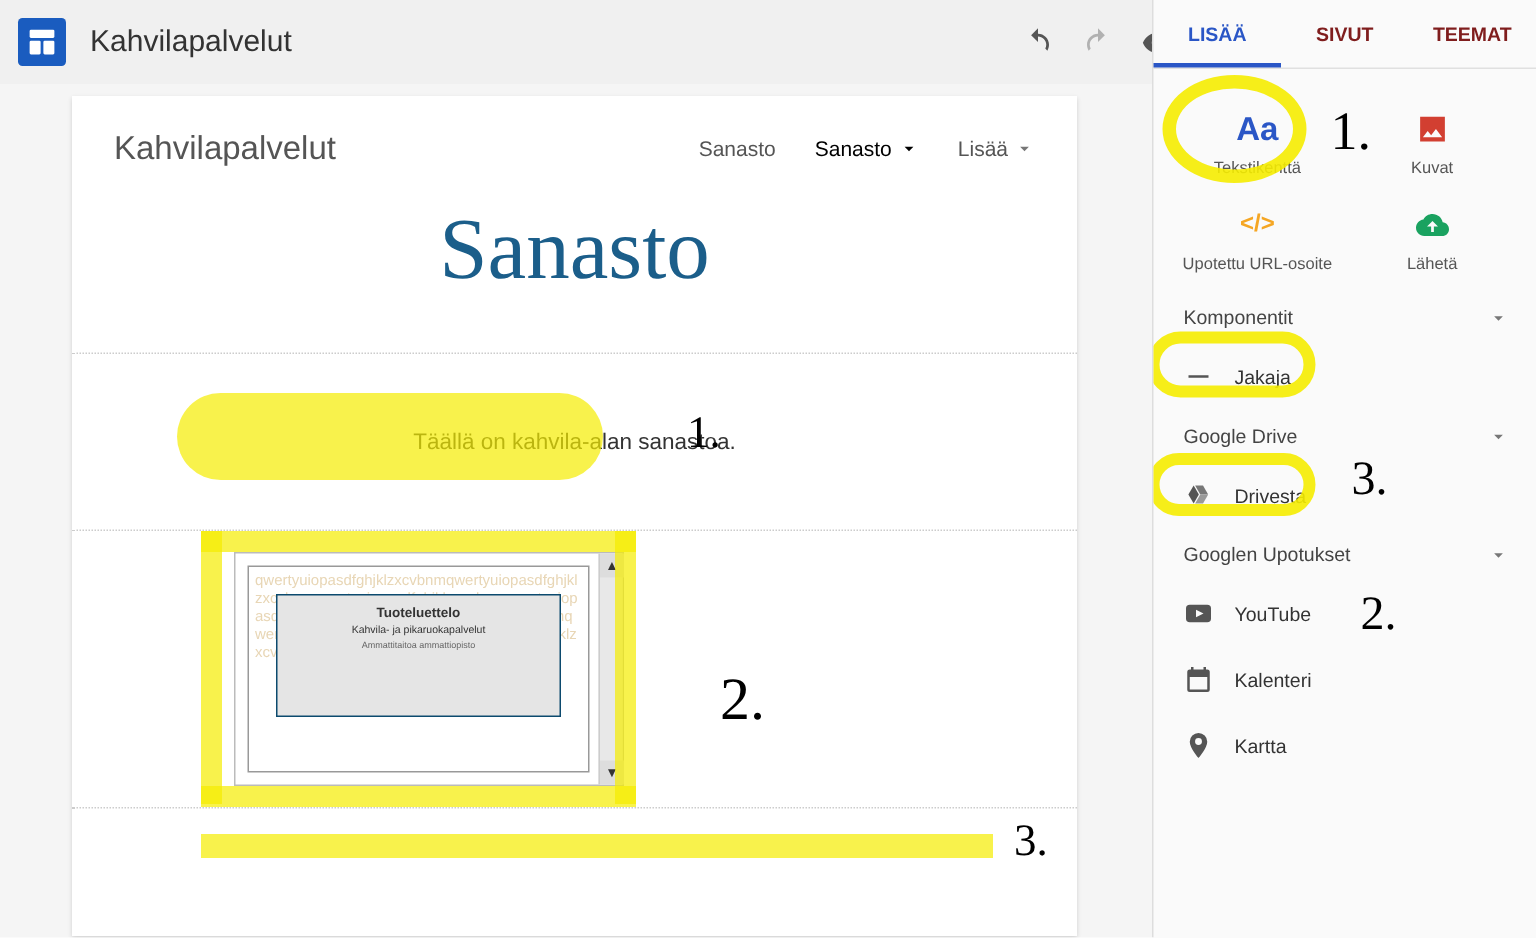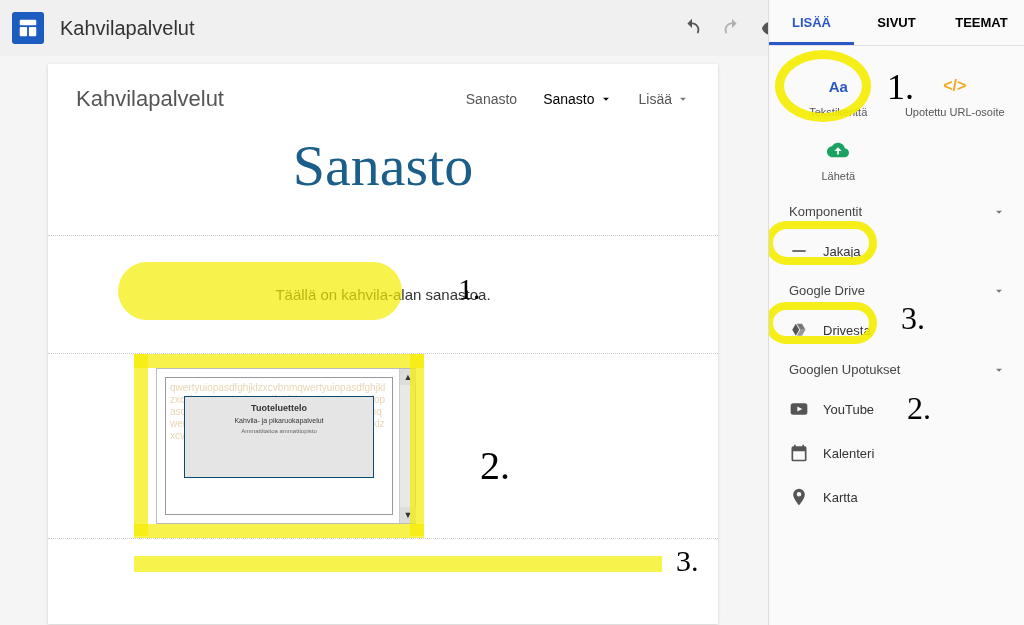--- a/index.html
+++ b/index.html
@@ -13,21 +13,21 @@
 .topbar-spacer { flex: 1; }
 .topbar-icons { display: flex; align-items: center; gap: 18px; }
 .tb-icon { width: 22px; height: 22px; color: #555; cursor: pointer; display:flex; align-items:center; justify-content:center;}
 .tb-icon svg { width: 22px; height: 22px; fill: currentColor; }
 .publish-btn { background: #2a56c6; color: #fff; padding: 8px 18px; font-size: 14px; font-weight: 600; border: none; cursor: pointer; margin: 0 14px; }
 .more-icon { width: 20px; height: 20px; cursor: pointer; color:#555; }
 
 
 .right-panel { position: absolute; right: 0; top: 0; width: 256px; height: 625px; background: #fafafa; border-left: 1px solid #ddd; display:flex; flex-direction:column; }
 .panel-tabs { display: flex; height: 46px; border-bottom: 1px solid #e0e0e0; }
-.panel-tab { flex: 1; text-align: center; line-height: 46px; font-size: 13px; font-weight: 600; color: #000000; cursor: pointer; }
+.panel-tab { flex: 1; text-align: center; line-height: 46px; font-size: 13px; font-weight: 600; color: #7f1d1d; cursor: pointer; }
 .panel-tab.active { color: #2a56c6; border-bottom: 3px solid #2a56c6; }
 .panel-body { flex:1; overflow-y:auto; padding: 8px 0 12px; position:relative;}
 .insert-grid { display: grid; grid-template-columns: 1fr 1fr; gap: 6px; padding: 12px 14px 6px; }
 .insert-cell { text-align: center; cursor: pointer; padding: 6px 2px; position:relative; }
 .insert-cell .ic-icon { width: 28px; height: 28px; margin: 0 auto 6px; display:flex; align-items:center; justify-content:center; }
 .insert-cell .ic-label { font-size: 11px; color: #555; }
 .section-head { display:flex; align-items:center; justify-content:space-between; padding: 10px 18px 10px 20px; font-size: 13px; color:#444; cursor:pointer; }
 .chev-small { width:14px; height:14px; }
 .list-row { display:flex; align-items:center; gap:14px; padding: 12px 20px; cursor:pointer; position:relative; }
 .list-row .row-icon { width:20px; height:20px; display:flex; align-items:center; justify-content:center; color:#555;}
@@ -110,23 +110,31 @@
 
 <div class="right-panel">
   <div class="panel-tabs">
     <div class="panel-tab active">LISÄÄ</div>
     <div class="panel-tab">SIVUT</div>
     <div class="panel-tab">TEEMAT</div>
   </div>
   <div class="panel-body">
     <div class="insert-grid">
       <div class="insert-cell">
-        <div class="ic-icon" style="color:#2a56c6;font-weight:bold;font-size:15px;">Aa</div>
+        <div class="ic-icon" style="color:#2a56c6;font-weight:bold;font-size:22px;">Aa</div>
         <div class="ic-label">Tekstikenttä</div>
         <div class="hl hl-circle" style="left:-8px; top:-16px; width:96px; height:72px; border-width:9px;"></div>
+      </div>
+      <div class="insert-cell">
+        <div class="ic-icon">
+            <svg viewBox="0 0 24 24" width="22" height="22" fill="#d23f31">
+              <path d="M21 3H3v18h18V3zM8.5 13.5l2.5 3 3.5-4.5 4.5 6H5l3.5-4.5z"></path>
+            </svg>
+          </div>
+        <div class="ic-label">Kuvat</div>
       </div>
       <div class="insert-cell">
         <div class="ic-icon" style="color:#f5a623;font-weight:bold;font-size:16px;">&lt;/&gt;</div>
         <div class="ic-label">Upotettu URL-osoite</div>
       </div>
       <div class="insert-cell">
         <div class="ic-icon">
             <svg viewBox="0 0 24 24" width="22" height="22" fill="#1aa260">
               <path d="M19.4 10c-.7-3.4-3.7-6-7.4-6-2.9 0-5.4 1.6-6.6 4C2.3 8.4 0 10.9 0 14c0 3.3 2.7 6 6 6h13c2.8 0 5-2.2 5-5 0-2.6-2-4.8-4.6-5zM13 13v4h-2v-4H8l4-4 4 4h-3z"></path>
             </svg>

